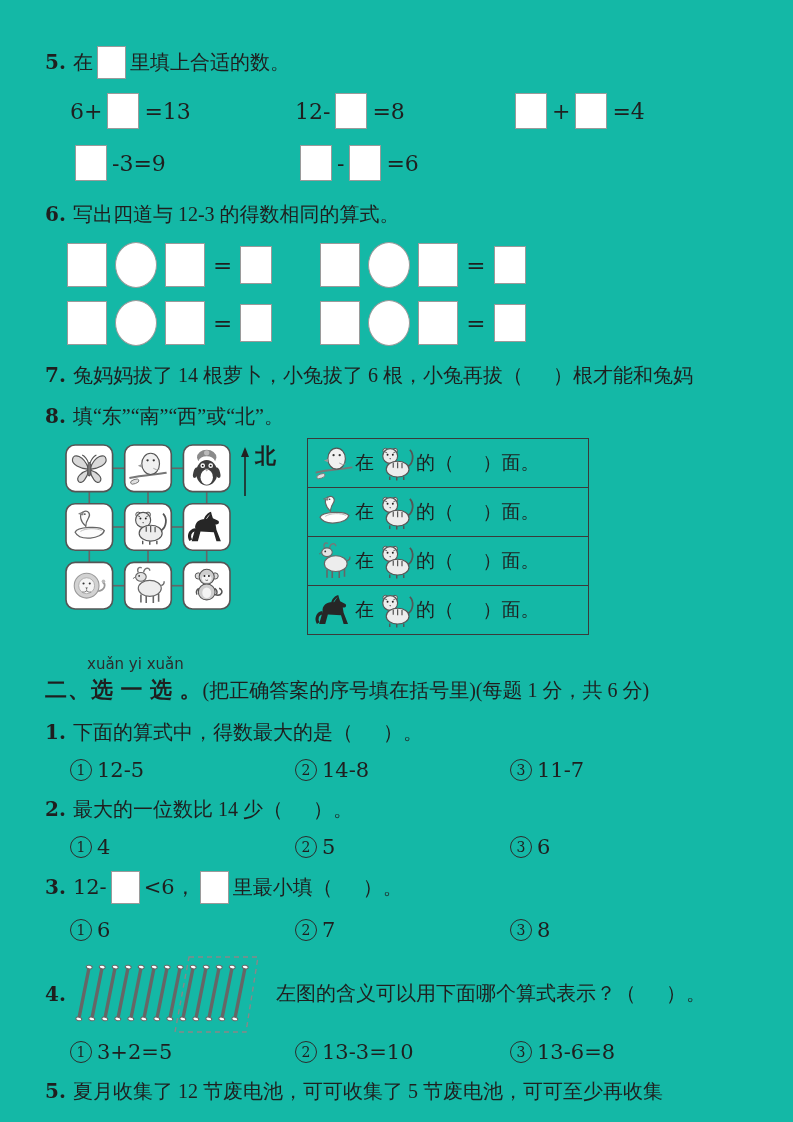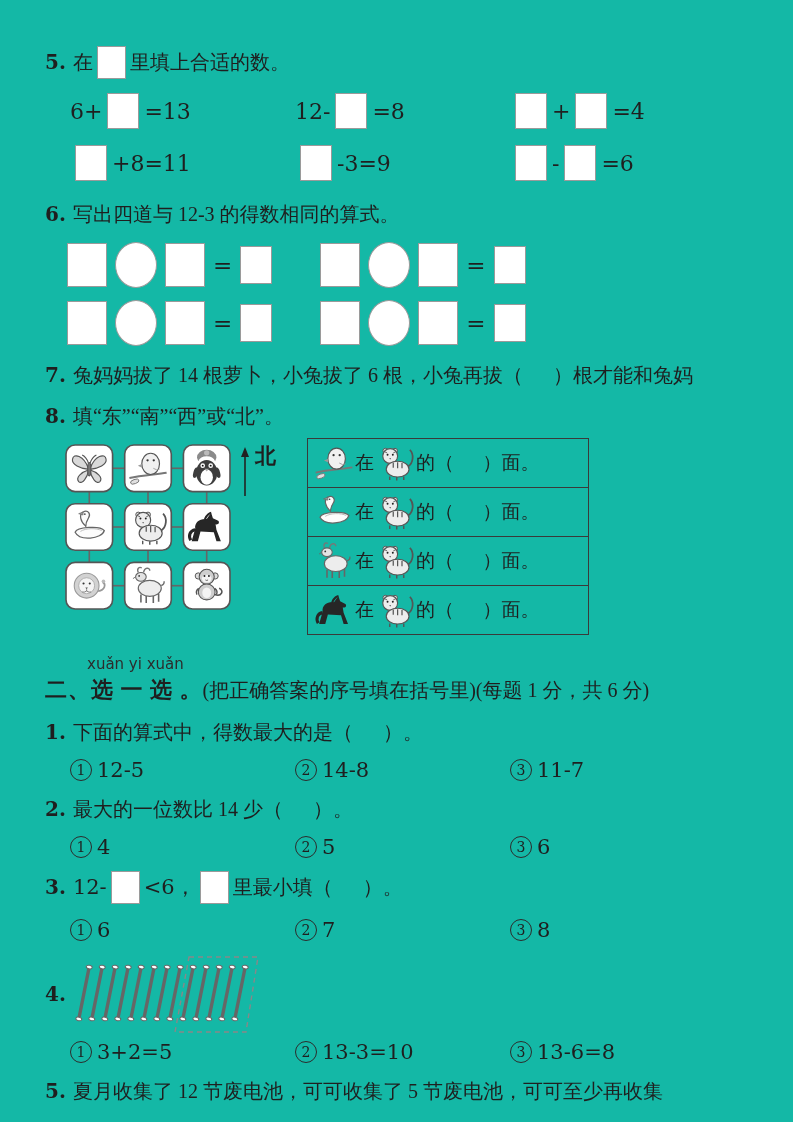--- a/index.html
+++ b/index.html
@@ -169,24 +169,20 @@
           <span>=8</span>
         </div>
       <div class="eq">
           <span class="box"></span>
           <span>+</span>
           <span class="box"></span>
           <span>=4</span>
         </div>
       <div class="eq">
           <span class="box"></span>
-          <span>+8=11</span>
-        </div>
-      <div class="eq">
-          <span class="box"></span>
           <span>-3=9</span>
         </div>
       <div class="eq">
           <span class="box"></span>
           <span>-</span>
           <span class="box"></span>
           <span>=6</span>
         </div>
     </div>
   </section>
@@ -377,20 +373,21 @@
           <use href="#a-stick" x="67" y="7" width="24" height="64"></use>
         <use href="#a-stick" x="80" y="7" width="24" height="64"></use>
           <use href="#a-stick" x="93" y="7" width="24" height="64"></use>
         <use href="#a-stick" x="106" y="7" width="24" height="64"></use>
           <use href="#a-stick" x="119" y="7" width="24" height="64"></use>
         <use href="#a-stick" x="132" y="7" width="24" height="64"></use>
           <use href="#a-stick" x="145" y="7" width="24" height="64"></use>
         <use href="#a-stick" x="158" y="7" width="24" height="64"></use>
         <polygon points="119,3 188,3 176,78 105,78" fill="none" stroke="#888" stroke-width="1.4" stroke-dasharray="5 4"></polygon>
       </svg>
+      <span class="q4-text">左图的含义可以用下面哪个算式表示？（      ）。</span>
     </div>
     <div class="opts">
       <span class="opt">
           <span class="circled">1</span>
           <span>3+2=5</span>
         </span>
       <span class="opt">
           <span class="circled">2</span>
           <span>13-3=10</span>
         </span>

